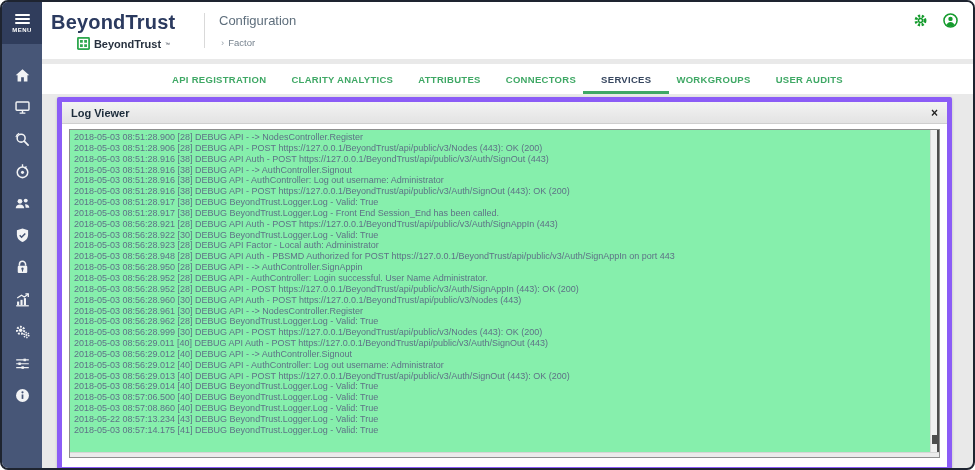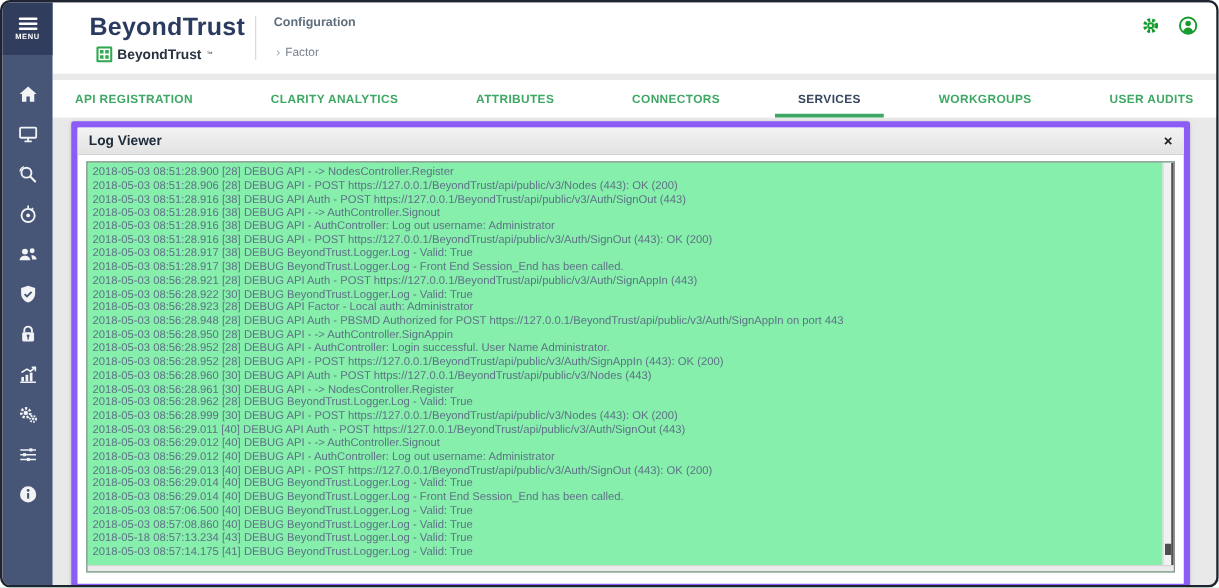--- a/index.html
+++ b/index.html
@@ -11,36 +11,36 @@
   .menu-btn { width:40px; height:42px; background:#303D5C; display:flex; flex-direction:column; align-items:center; justify-content:center; cursor:pointer; }
   .menu-btn .bars { display:flex; flex-direction:column; gap:2px; margin-bottom:3px; }
   .menu-btn .bars i { display:block; width:15px; height:2px; background:#fff; border-radius:1px; }
   .menu-btn .menu-label { color:#fff; font-size:6px; font-weight:bold; letter-spacing:.5px; }
   .side-icons { display:flex; flex-direction:column; align-items:center; margin-top:22px; gap:13px; }
   .side-icon { width:40px; height:19px; display:flex; align-items:center; justify-content:center; cursor:pointer; opacity:.93; }
   .side-icon svg { width:17px; height:17px; }
 
   
   .header { position:absolute; left:40px; top:0; right:0; height:57px; background:#fff; }
-  .brand-wrap { position:absolute; left:9px; top:9px; width:145px; text-align:right; }
+  .brand-wrap { position:absolute; left:9px; top:9px; width:145px; text-align:left; }
   .brand { font-size:20px; font-weight:bold; color:#2B3A5F; letter-spacing:.2px; }
   .logo-row { margin-top:3px; display:flex; align-items:center; justify-content:center; gap:4px; }
   .logo-row svg { width:13px; height:13px; }
   .logo-text { font-size:11px; font-weight:bold; color:#27313F; }
   .logo-mark { font-size:5px; color:#27313F; vertical-align:top; }
   .hdr-divider { position:absolute; left:162px; top:11px; height:35px; width:1px; background:#D9D9D9; }
-  .page-title { position:absolute; left:177px; top:11px; font-size:10px; color:#5E6E7C;font-weight:bold; }
+  .page-title { position:absolute; left:177px; top:11px; font-size:13px; color:#5E6E7C; }
   .breadcrumb { position:absolute; left:179px; top:35px; font-size:9.5px; color:#76828E; }
   .breadcrumb .sep { color:#9AA3AC; margin-right:4px; }
   .hdr-icons { position:absolute; right:14px; top:10px; display:flex; align-items:center; gap:13px; }
   .hdr-icon { width:17px; height:17px; cursor:pointer; }
   .hdr-icon svg { width:17px; height:17px; }
 
   
-  .tabbar { position:absolute; left:40px; top:62px; right:0; height:30px; background:#fff; display:flex; align-items:stretch; justify-content:space-between; padding:0 18px;gap:25px; }
+  .tabbar { position:absolute; left:40px; top:62px; right:0; height:30px; background:#fff; display:flex; align-items:stretch; justify-content:center; padding:0 18px;gap:25px; }
   .tab { position:relative; display:flex; align-items:center; font-size:9.5px; font-weight:bold; letter-spacing:.3px; color:#3FA865; cursor:pointer; white-space:nowrap; }
   .tab.active { color:#36465F; }
   .tab.active::after { content:""; position:absolute; left:-18px; right:-18px; bottom:0; height:3px; background:#3FA865; }
 
   
   .panel { position:absolute; left:55px; top:95px; width:895px; height:375px; background:#fff; border:5px solid #8b5cf6; border-radius:2px; box-shadow:0 1px 3px rgba(0,0,0,.18); }
   .panel-header { height:22px; background:linear-gradient(#F3F3F3,#E3E3E3); border-bottom:1px solid #CFCFCF; display:flex; align-items:center; justify-content:space-between; padding:0 9px; border-radius:2px 2px 0 0; }
   .panel-title { font-size:11px; font-weight:bold; color:#1C2B3A; }
   .panel-close { font-size:12px; font-weight:bold; color:#222; cursor:pointer; line-height:1; }
   .log-box { position:absolute; left:7px; right:7px; top:27px; bottom:9px; background:#86efac; border:1px solid #8F8F8F; overflow:hidden; }
@@ -217,24 +217,23 @@
           <div class="log-line">2018-05-03 08:56:28.952 [28] DEBUG API - POST https://127.0.0.1/BeyondTrust/api/public/v3/Auth/SignAppIn (443): OK (200)</div>
           <div class="log-line">2018-05-03 08:56:28.960 [30] DEBUG API Auth - POST https://127.0.0.1/BeyondTrust/api/public/v3/Nodes (443)</div>
           <div class="log-line">2018-05-03 08:56:28.961 [30] DEBUG API - -&gt; NodesController.Register</div>
           <div class="log-line">2018-05-03 08:56:28.962 [28] DEBUG BeyondTrust.Logger.Log - Valid: True</div>
           <div class="log-line">2018-05-03 08:56:28.999 [30] DEBUG API - POST https://127.0.0.1/BeyondTrust/api/public/v3/Nodes (443): OK (200)</div>
           <div class="log-line">2018-05-03 08:56:29.011 [40] DEBUG API Auth - POST https://127.0.0.1/BeyondTrust/api/public/v3/Auth/SignOut (443)</div>
           <div class="log-line">2018-05-03 08:56:29.012 [40] DEBUG API - -&gt; AuthController.Signout</div>
           <div class="log-line">2018-05-03 08:56:29.012 [40] DEBUG API - AuthController: Log out username: Administrator</div>
           <div class="log-line">2018-05-03 08:56:29.013 [40] DEBUG API - POST https://127.0.0.1/BeyondTrust/api/public/v3/Auth/SignOut (443): OK (200)</div>
           <div class="log-line">2018-05-03 08:56:29.014 [40] DEBUG BeyondTrust.Logger.Log - Valid: True</div>
-          <div class="log-line">2018-05-03 08:56:29.014 [40] DEBUG BeyondTrust.Logger.Log - Front End Session_End has been called.</div>
           <div class="log-line">2018-05-03 08:57:06.500 [40] DEBUG BeyondTrust.Logger.Log - Valid: True</div>
           <div class="log-line">2018-05-03 08:57:08.860 [40] DEBUG BeyondTrust.Logger.Log - Valid: True</div>
-          <div class="log-line">2018-05-18 08:57:13.234 [43] DEBUG BeyondTrust.Logger.Log - Valid: True</div>
+          <div class="log-line">2018-05-22 08:57:13.234 [43] DEBUG BeyondTrust.Logger.Log - Valid: True</div>
           <div class="log-line">2018-05-03 08:57:14.175 [41] DEBUG BeyondTrust.Logger.Log - Valid: True</div>
         </div>
       <div class="vscroll">
         <div class="thumb"></div>
       </div>
       <div class="hscroll"></div>
     </div>
   </div>
 
 </div>

